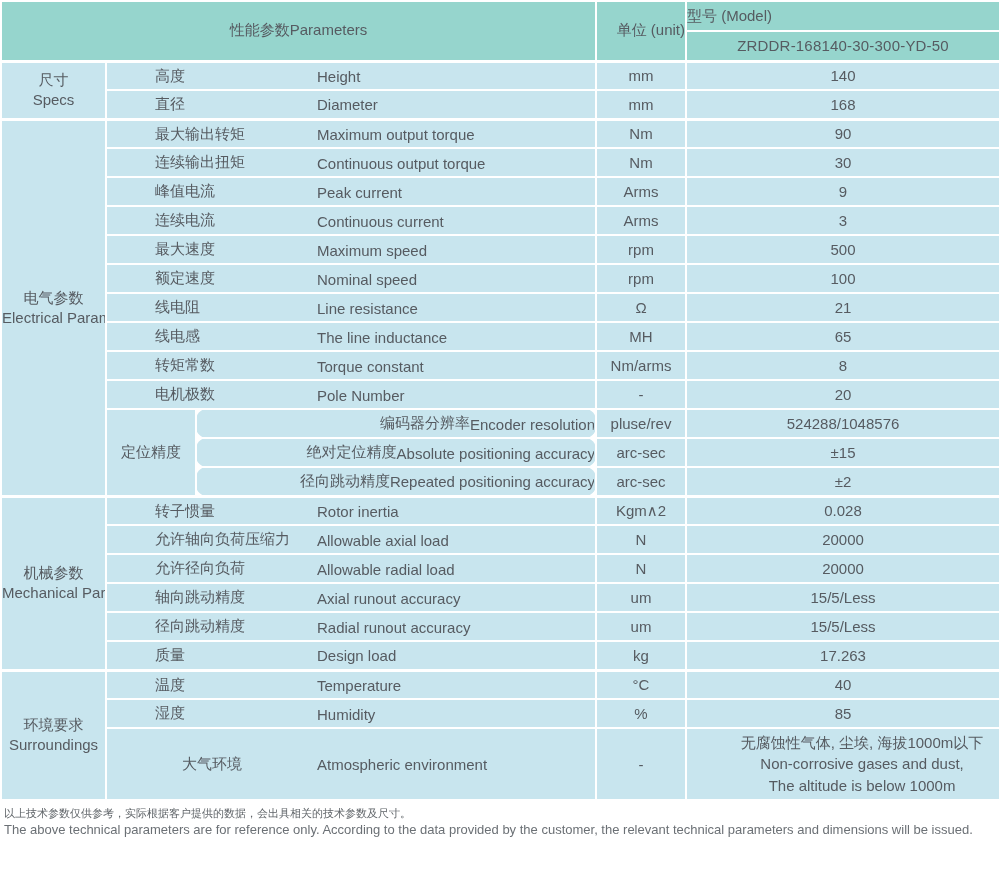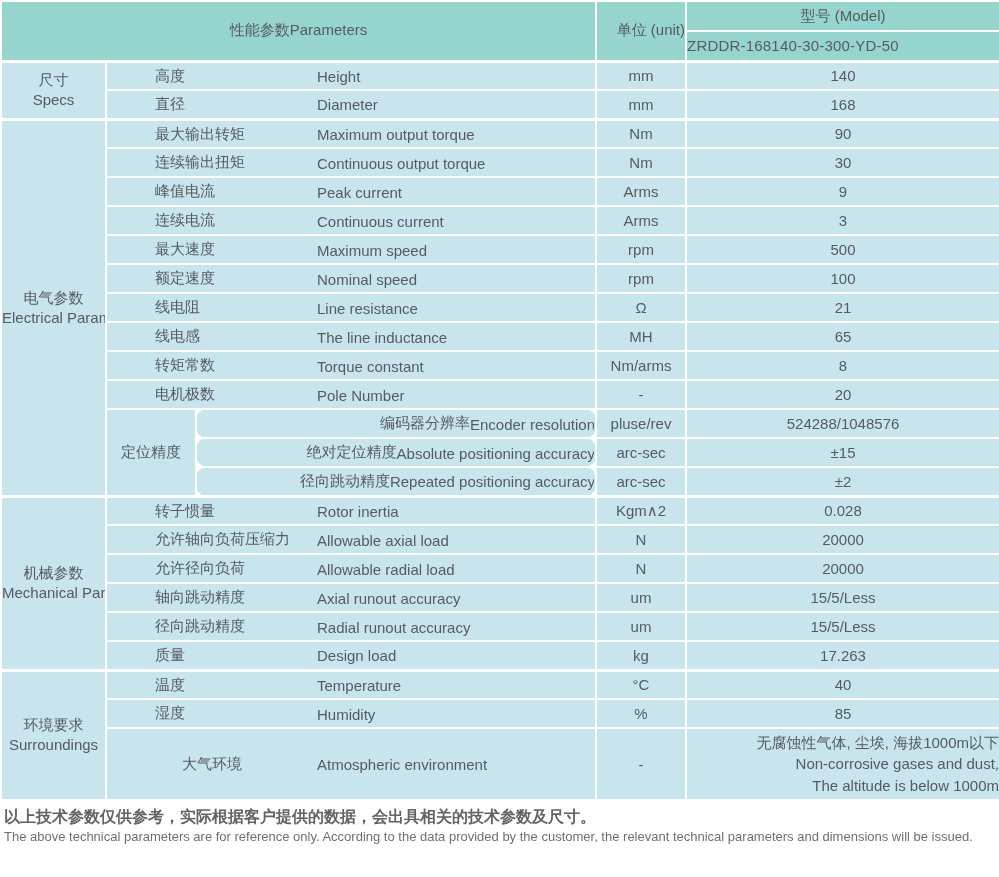--- a/index.html
+++ b/index.html
@@ -22,22 +22,22 @@
     padding:0;
     vertical-align:middle;
     overflow:hidden;
     white-space:nowrap;
   }
   
   tr.h1 td, tr.h2 td{background:#96d5cd;}
   tr.h1{height:30px;} tr.h2{height:30px;}
   td.hparams{text-align:center;font-size:16px;}
   td.hunit{text-align:right;font-size:15px;}
-  td.hmodel{text-align:center;font-size:15px;}
-  td.hmodelv{text-align:left;font-size:15px;letter-spacing:0.2px;margin-left:40px;}
+  td.hmodel{font-size:15px;}
+  td.hmodelv{text-align:center;font-size:15px;letter-spacing:0.2px;margin-left:40px;}
   
   tr.r{height:29px;}
   tr.atmo-row{height:72px;}
   
   tr.gs td{border-top:3px solid #ffffff;}
   td.cat{
     text-align:center;
     line-height:1.32;
     white-space:normal;
     font-size:15px;
@@ -57,24 +57,24 @@
   td.sublabel{text-align:right;border-radius:11px;}
   span.lzh2{
     display:inline-block;
     box-sizing:border-box;
     width:118px;
     padding-left:6px;
     vertical-align:middle;
   }
   td.unit,td.val{text-align:center;}
   td.vml{line-height:1.42;white-space:normal;}
-  td.vml div{text-align:right;padding-left:38px;}
+  td.vml div{text-align:center;padding-left:38px;}
   
   .notes{margin:5px 0 0 4px;}
-  .note-zh{font-size:16px;color:#5f6468;line-height:1.35;font-weight:bold;}
+  .note-zh{font-size:11px;color:#5f6468;line-height:1.35;}
   .note-en{font-size:13px;color:#6b7075;line-height:1.35;}
 </style>
 </head>
 <body>
 
 <table class="spec">
   <colgroup>
     <col style="width:105px">
       <col style="width:90px">
       <col style="width:120px">

